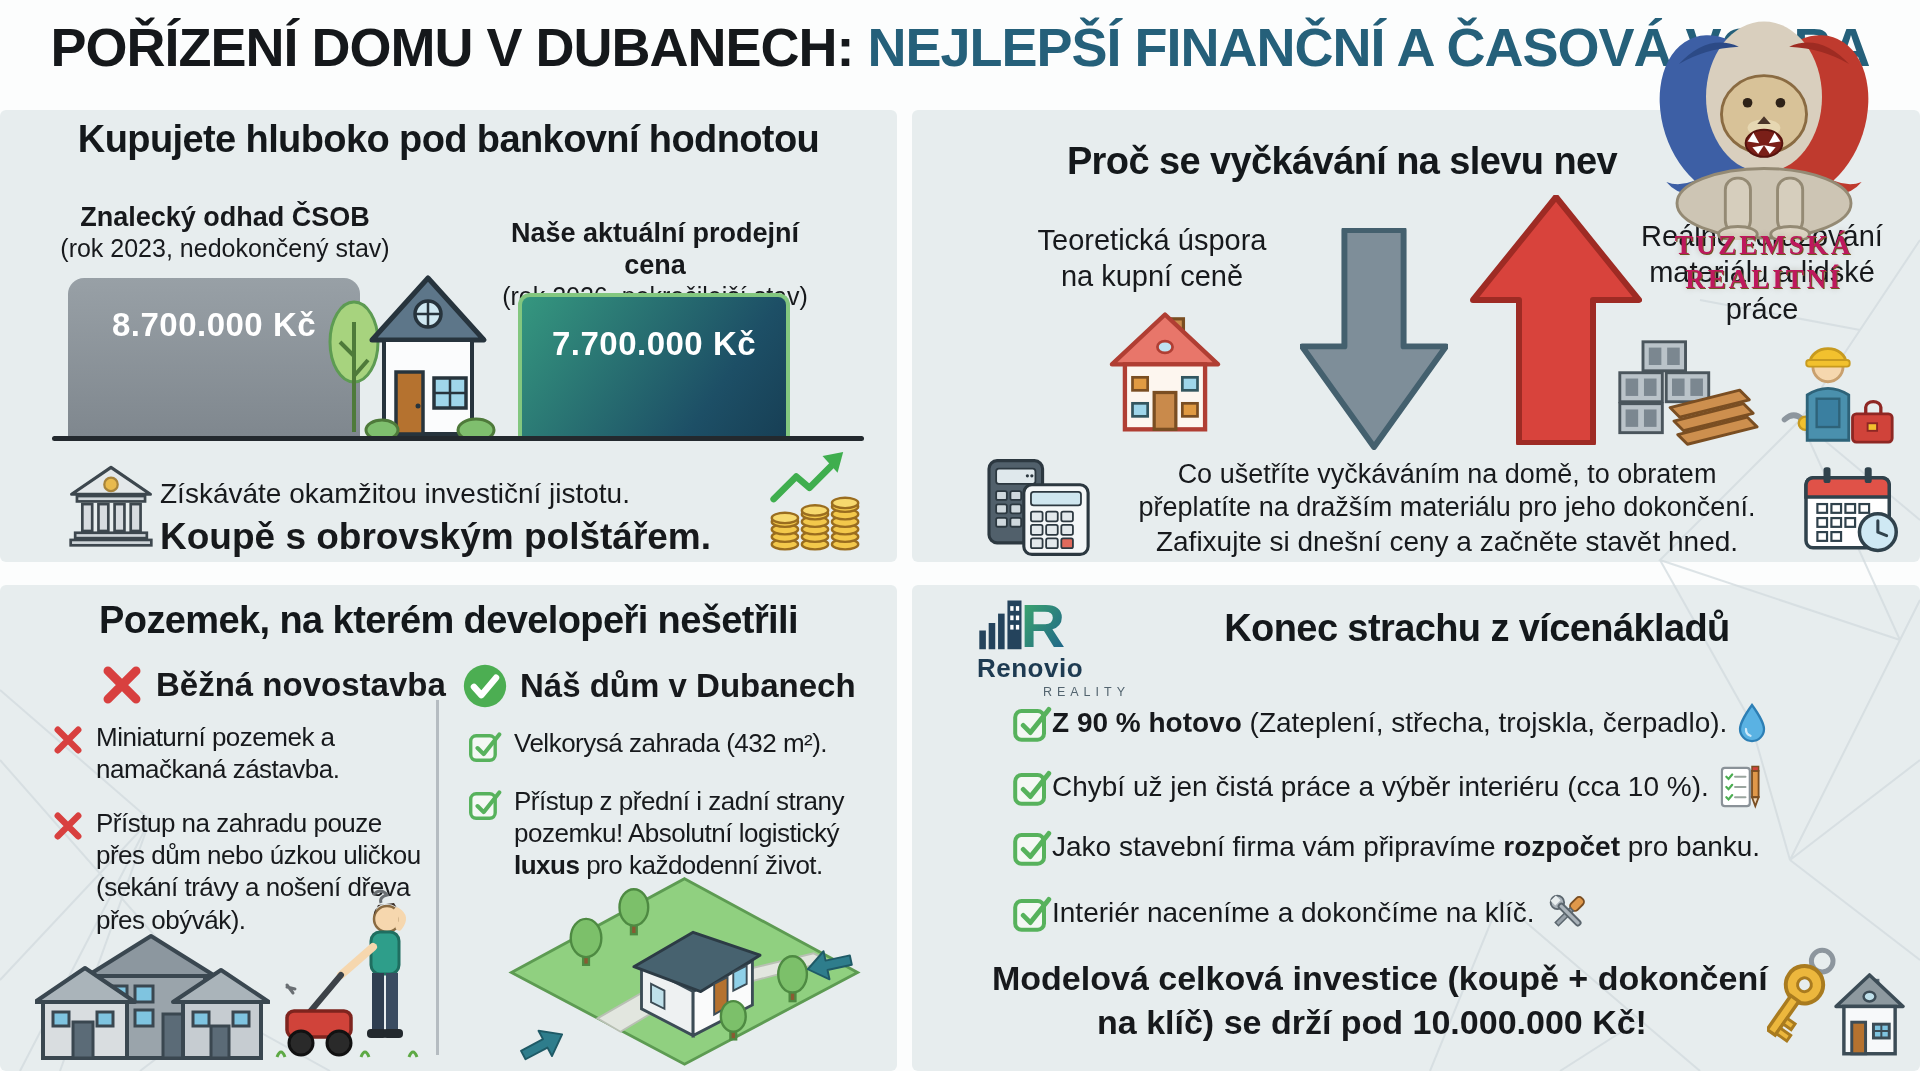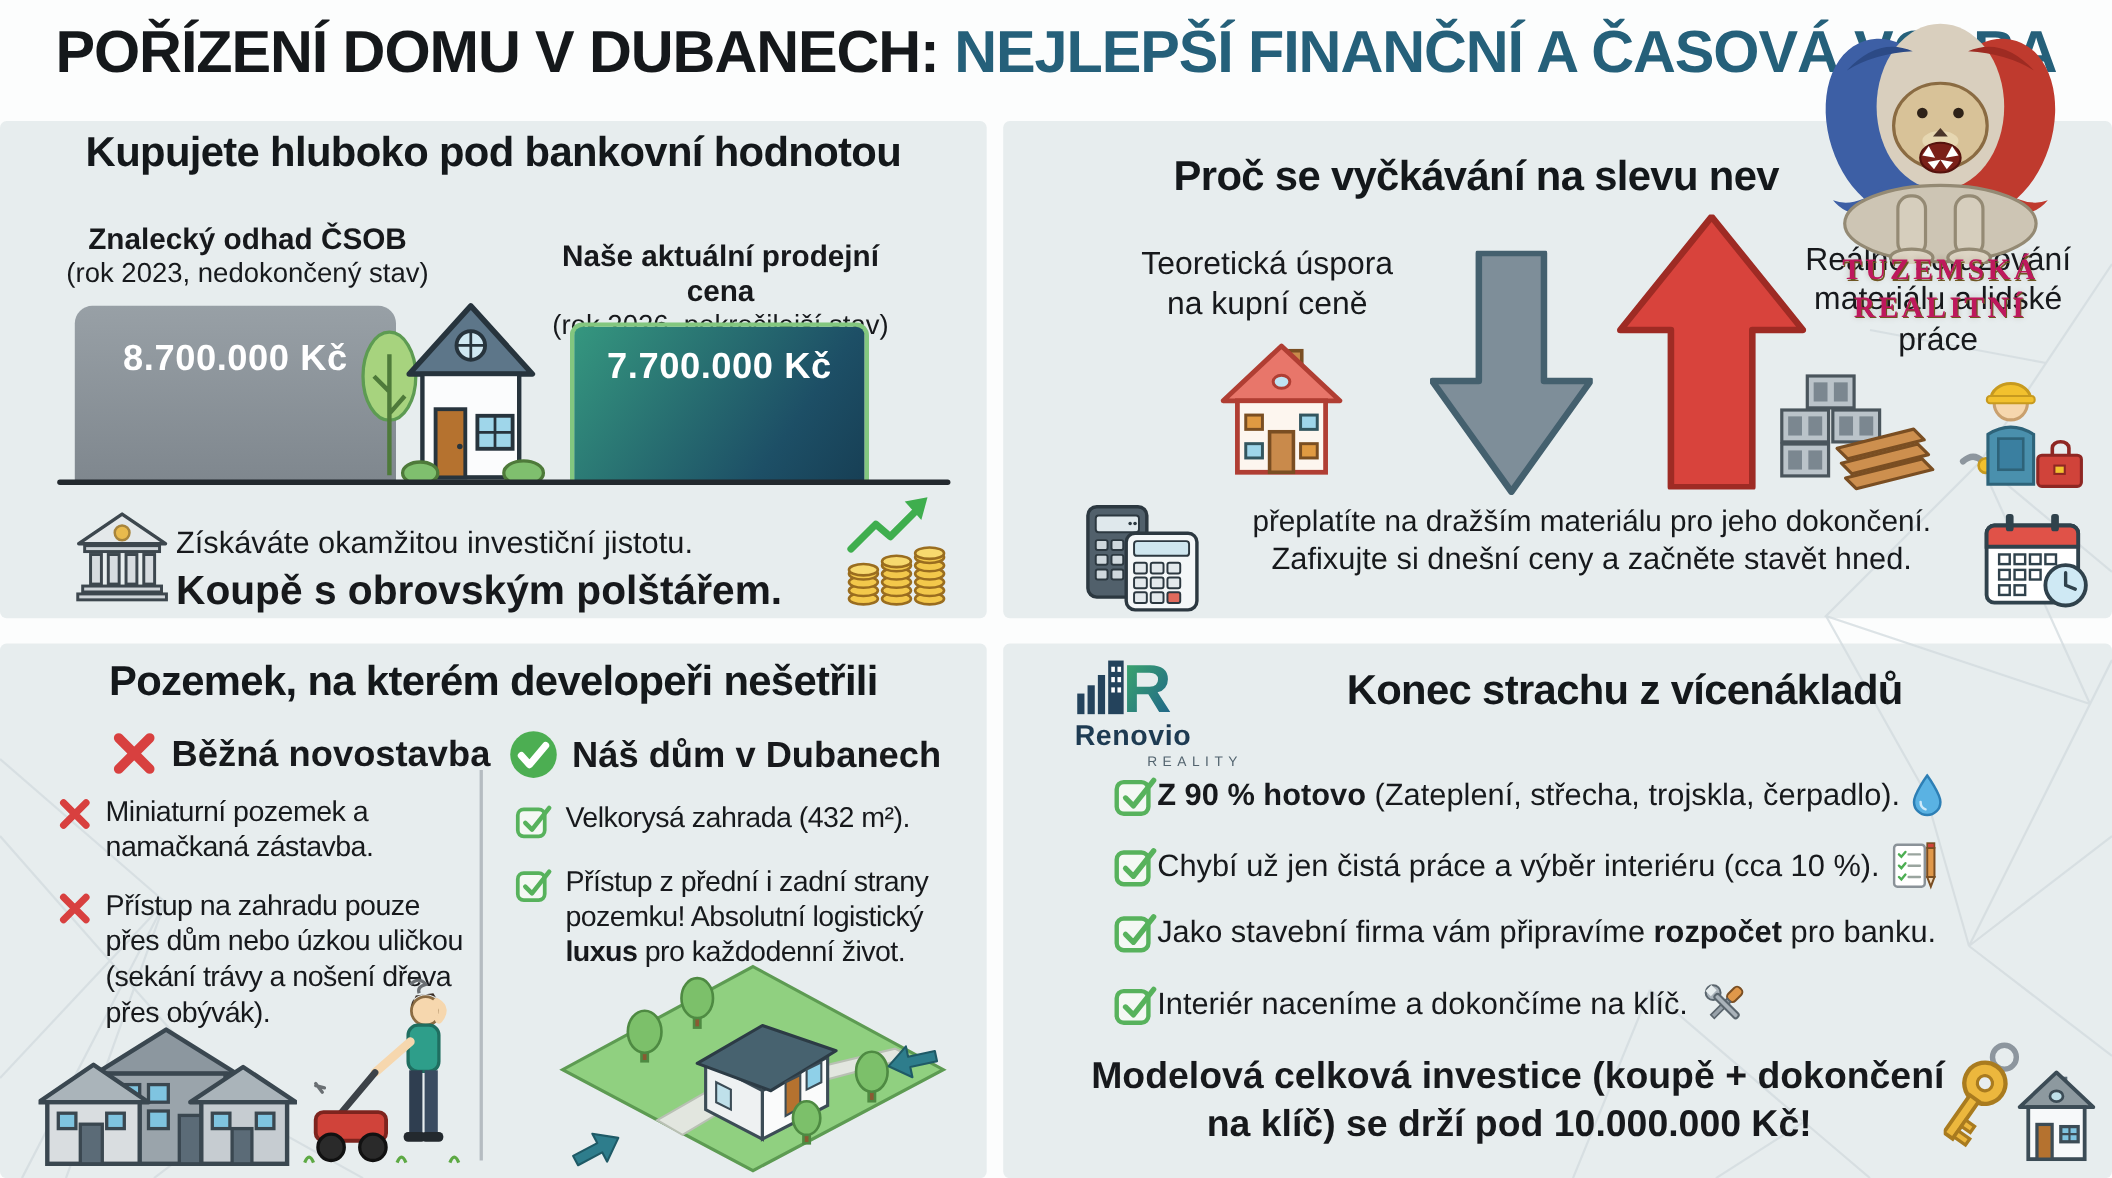--- a/index.html
+++ b/index.html
@@ -55,21 +55,21 @@
     </div>
     <div class="lbl" style="left:490px;top:108px;width:330px">
       <div class="lbl-b">Naše aktuální prodejní cena</div>
       <div class="lbl-n">(rok 2026, pokročilejší stav)</div>
     </div>
 
     <div class="bar gray" style="left:68px;top:168px;width:292px;height:160px">
       <div class="bar-val">8.700.000 Kč</div>
     </div>
     <div class="bar teal" style="left:518px;top:183px;width:272px;height:145px">
-      <div class="bar-val" style="padding-top:17px">7.700.000 Kč</div>
+      <div class="bar-val" style="padding-top:28px">7.700.000 Kč</div>
     </div>
 
     <svg style="left:322px;top:150px" width="212" height="178" viewBox="0 0 212 178">
       <ellipse cx="32" cy="82" rx="24" ry="40" fill="#a7d37e" stroke="#5d9b52" stroke-width="3"></ellipse>
       <path d="M32 62 V172 M32 96 L18 82 M32 116 L46 100" stroke="#4e7a3a" stroke-width="4" fill="none"></path>
       <polygon points="50,80 106,18 162,80" fill="#5d7689" stroke="#27343d" stroke-width="5" stroke-linejoin="round"></polygon>
       <rect x="62" y="80" width="88" height="94" fill="#fbfcfd" stroke="#27343d" stroke-width="4"></rect>
       <circle cx="106" cy="54" r="13" fill="#cfe8f2" stroke="#27343d" stroke-width="3.5"></circle>
       <path d="M93 54 h26 M106 41 v26" stroke="#27343d" stroke-width="2.5"></path>
       <rect x="74" y="112" width="27" height="62" fill="#b5722f" stroke="#27343d" stroke-width="3.5"></rect>
@@ -221,20 +221,21 @@
         <rect x="50" y="75" width="13" height="11" rx="2"></rect>
           <rect x="67" y="75" width="13" height="11" rx="2"></rect>
           <rect x="84" y="75" width="13" height="11" rx="2"></rect>
         <rect x="50" y="90" width="13" height="11" rx="2"></rect>
           <rect x="67" y="90" width="13" height="11" rx="2"></rect>
       </g>
       <rect x="84" y="90" width="13" height="11" rx="2" fill="#e06a5c" stroke="#2c3840" stroke-width="2"></rect>
     </svg>
 
     <div class="q2f" style="left:185px;top:348px;width:700px">
+      <div>Co ušetříte vyčkáváním na domě, to obratem</div>
       <div>přeplatíte na dražším materiálu pro jeho dokončení.</div>
       <div class="b">Zafixujte si dnešní ceny a začněte stavět hned.</div>
     </div>
 
     <svg style="left:888px;top:352px" width="104" height="92" viewBox="0 0 115 105">
       <rect x="5" y="18" width="95" height="80" rx="8" fill="#ffffff" stroke="#30424c" stroke-width="4"></rect>
       <path d="M5 26 a8 8 0 0 1 8 -8 h79 a8 8 0 0 1 8 8 v14 h-95 Z" fill="#e05248" stroke="#30424c" stroke-width="4"></path>
       <rect x="25" y="6" width="8" height="18" rx="3" fill="#30424c"></rect>
       <rect x="72" y="6" width="8" height="18" rx="3" fill="#30424c"></rect>
       <g fill="#ffffff" stroke="#30424c" stroke-width="2.5">

